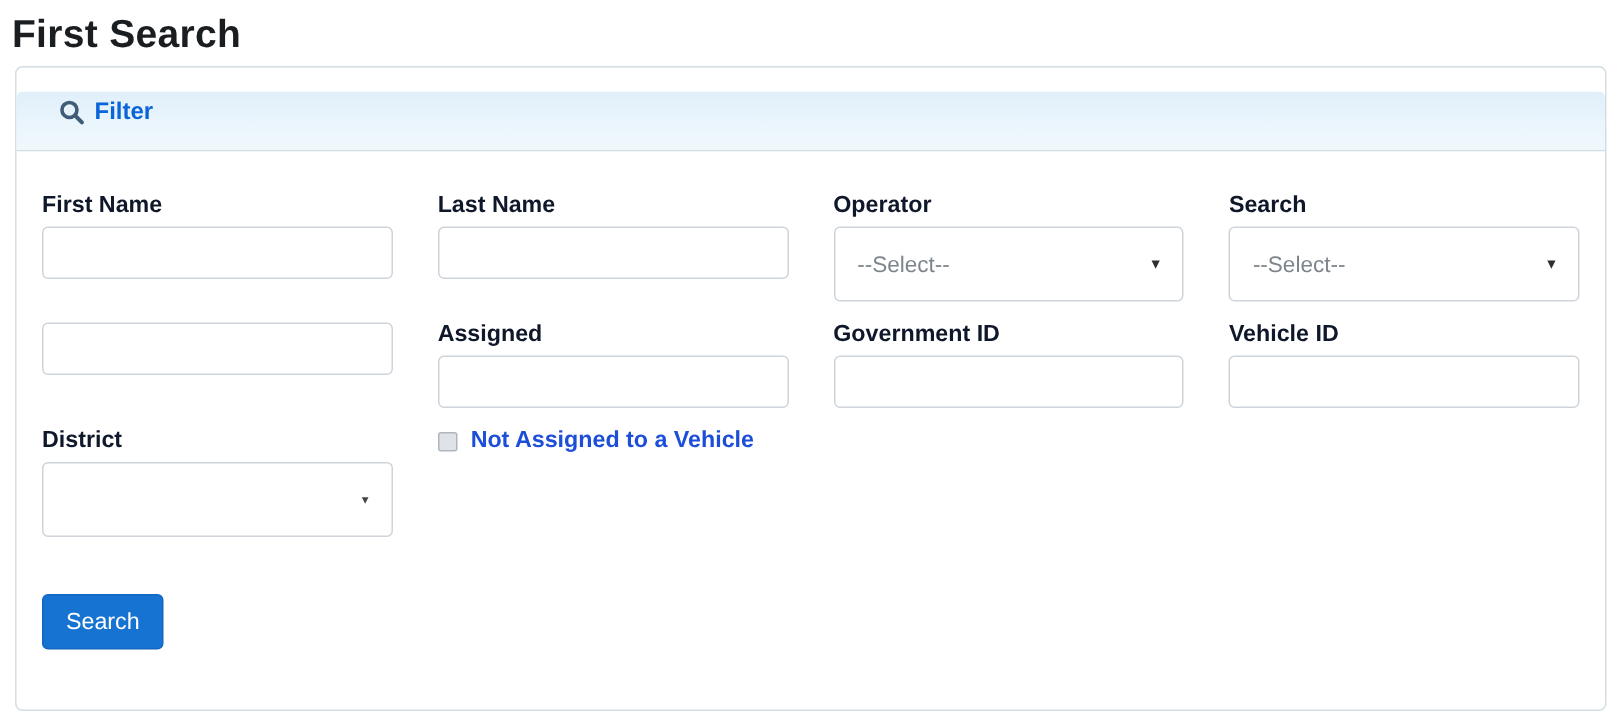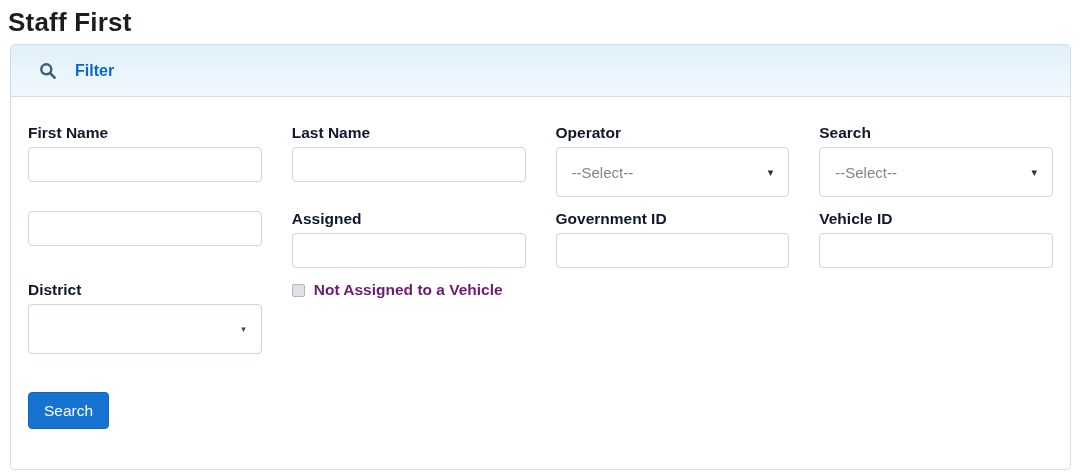--- a/index.html
+++ b/index.html
@@ -21,26 +21,27 @@
   .panel {
     margin: 0 10px;
     border: 1px solid #d3dde4;
     border-radius: 5px;
     background: #ffffff;
   }
   .panel + .panel { margin-top: 6px; }
   .panel-header {
     display: flex;
     align-items: center;
-    gap: 18px;
-    padding: 16px 16px 16px 28px;
+    gap: 6px;
+    padding: 4px 16px 16px 28px;
     background: linear-gradient(180deg, #e0effa 0%, #eaf5fc 55%, #f0f8fd 100%);
     border-bottom: 1px solid #d3dde4;
     border-radius: 4px 4px 0 0;
     cursor: pointer;
+    margin-top: 16px;
   }
   .panel-header.compact { padding-top: 13px; padding-bottom: 13px; }
   .panel-title {
     color: #0a66d8;
     font-size: 16px;
     font-weight: 700;
     line-height: 19px;
   }
   .icon { display: inline-flex; align-items: center; justify-content: center; }
   .panel-body { padding: 28px 17px 40px 17px; }
@@ -110,42 +111,42 @@
     width: 13px; height: 13px;
     background: #dfe3e7;
     border: 1px solid #aeb6bc;
     border-radius: 2px;
     flex: 0 0 auto;
     cursor: pointer;
   }
   .checkbox-label {
     font-size: 15.5px;
     font-weight: 700;
-    color: #701a75;
+    color: #1d4ed8;
     line-height: 16px;
     white-space: nowrap;
     cursor: pointer;
   }
   .search-btn {
     margin-top: 24px;
     padding: 8px 15px;
     font-family: inherit;
     font-size: 15.5px;
     color: #ffffff;
     background: #1673d2;
     border: 1px solid #1167c2;
     border-radius: 4px;
     cursor: pointer;
     line-height: 19px;
   }
 </style>
 </head>
 <body>
 
-<h1 class="page-title">Staff First</h1>
+<h1 class="page-title">First Search</h1>
 
 <section class="panel">
   <div class="panel-header">
     <span class="icon">
       <svg width="18" height="18" viewBox="0 0 18 18">
         <circle cx="7.3" cy="7.3" r="5" fill="none" stroke="#3f5d77" stroke-width="2.4"></circle>
         <line x1="11.1" y1="11.1" x2="15.6" y2="15.6" stroke="#3f5d77" stroke-width="2.7" stroke-linecap="round"></line>
       </svg>
     </span>
     <span class="panel-title">Filter</span>

